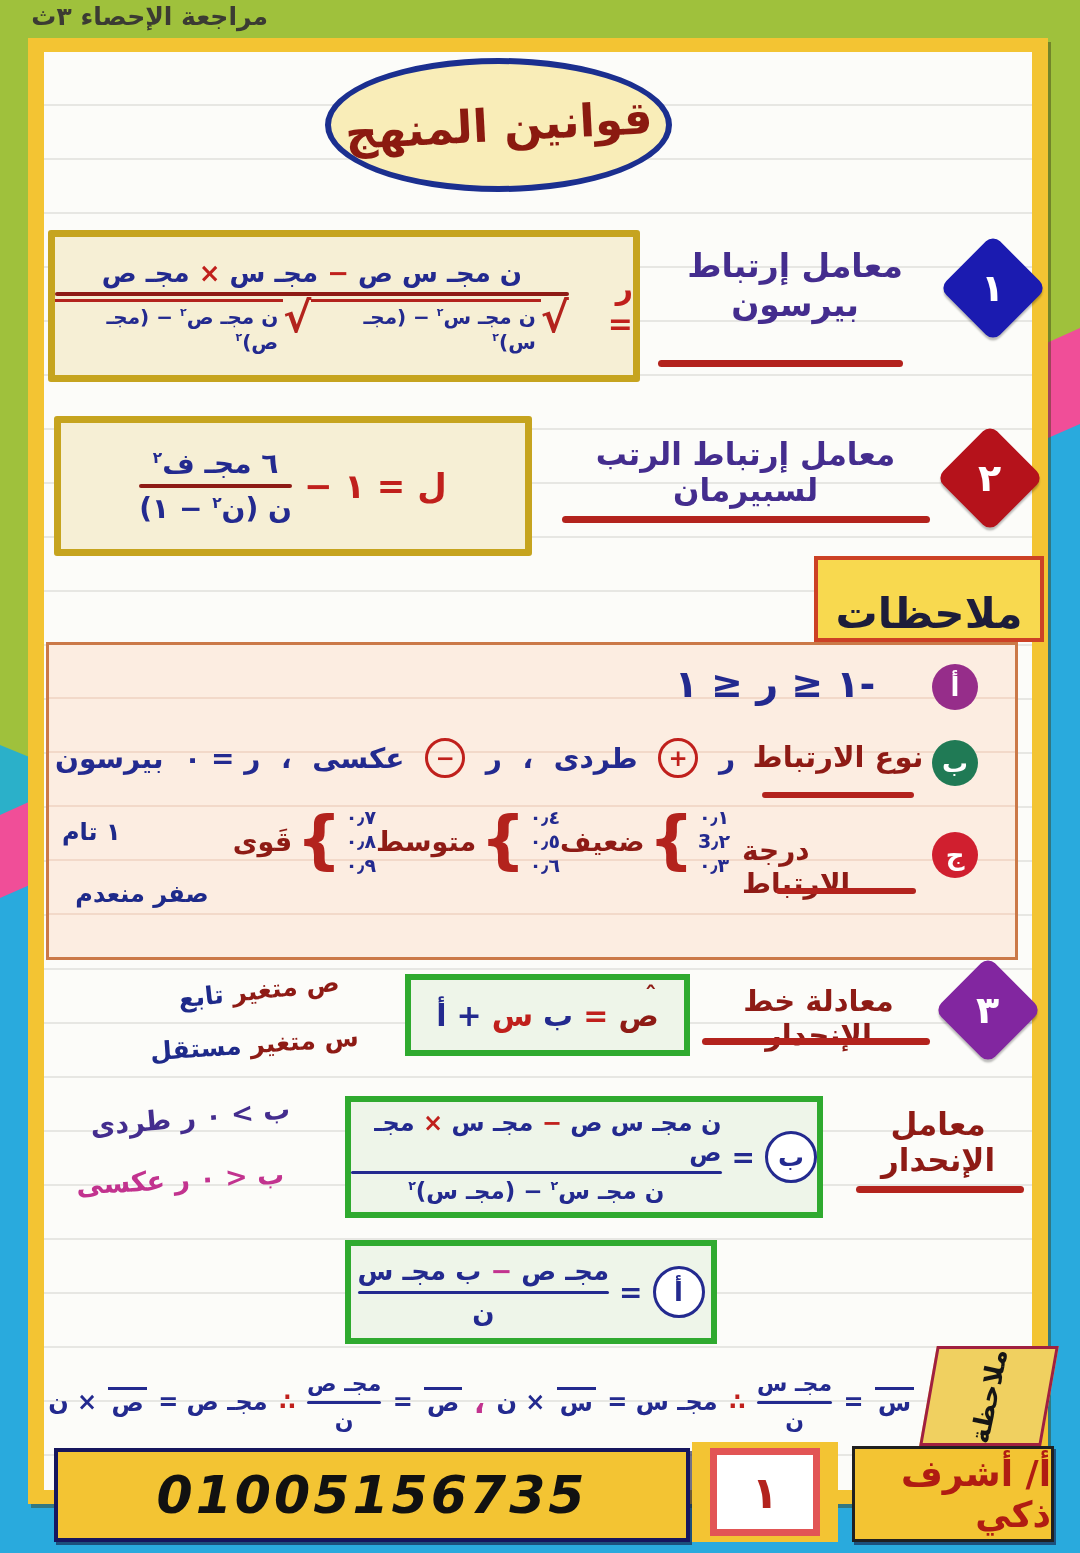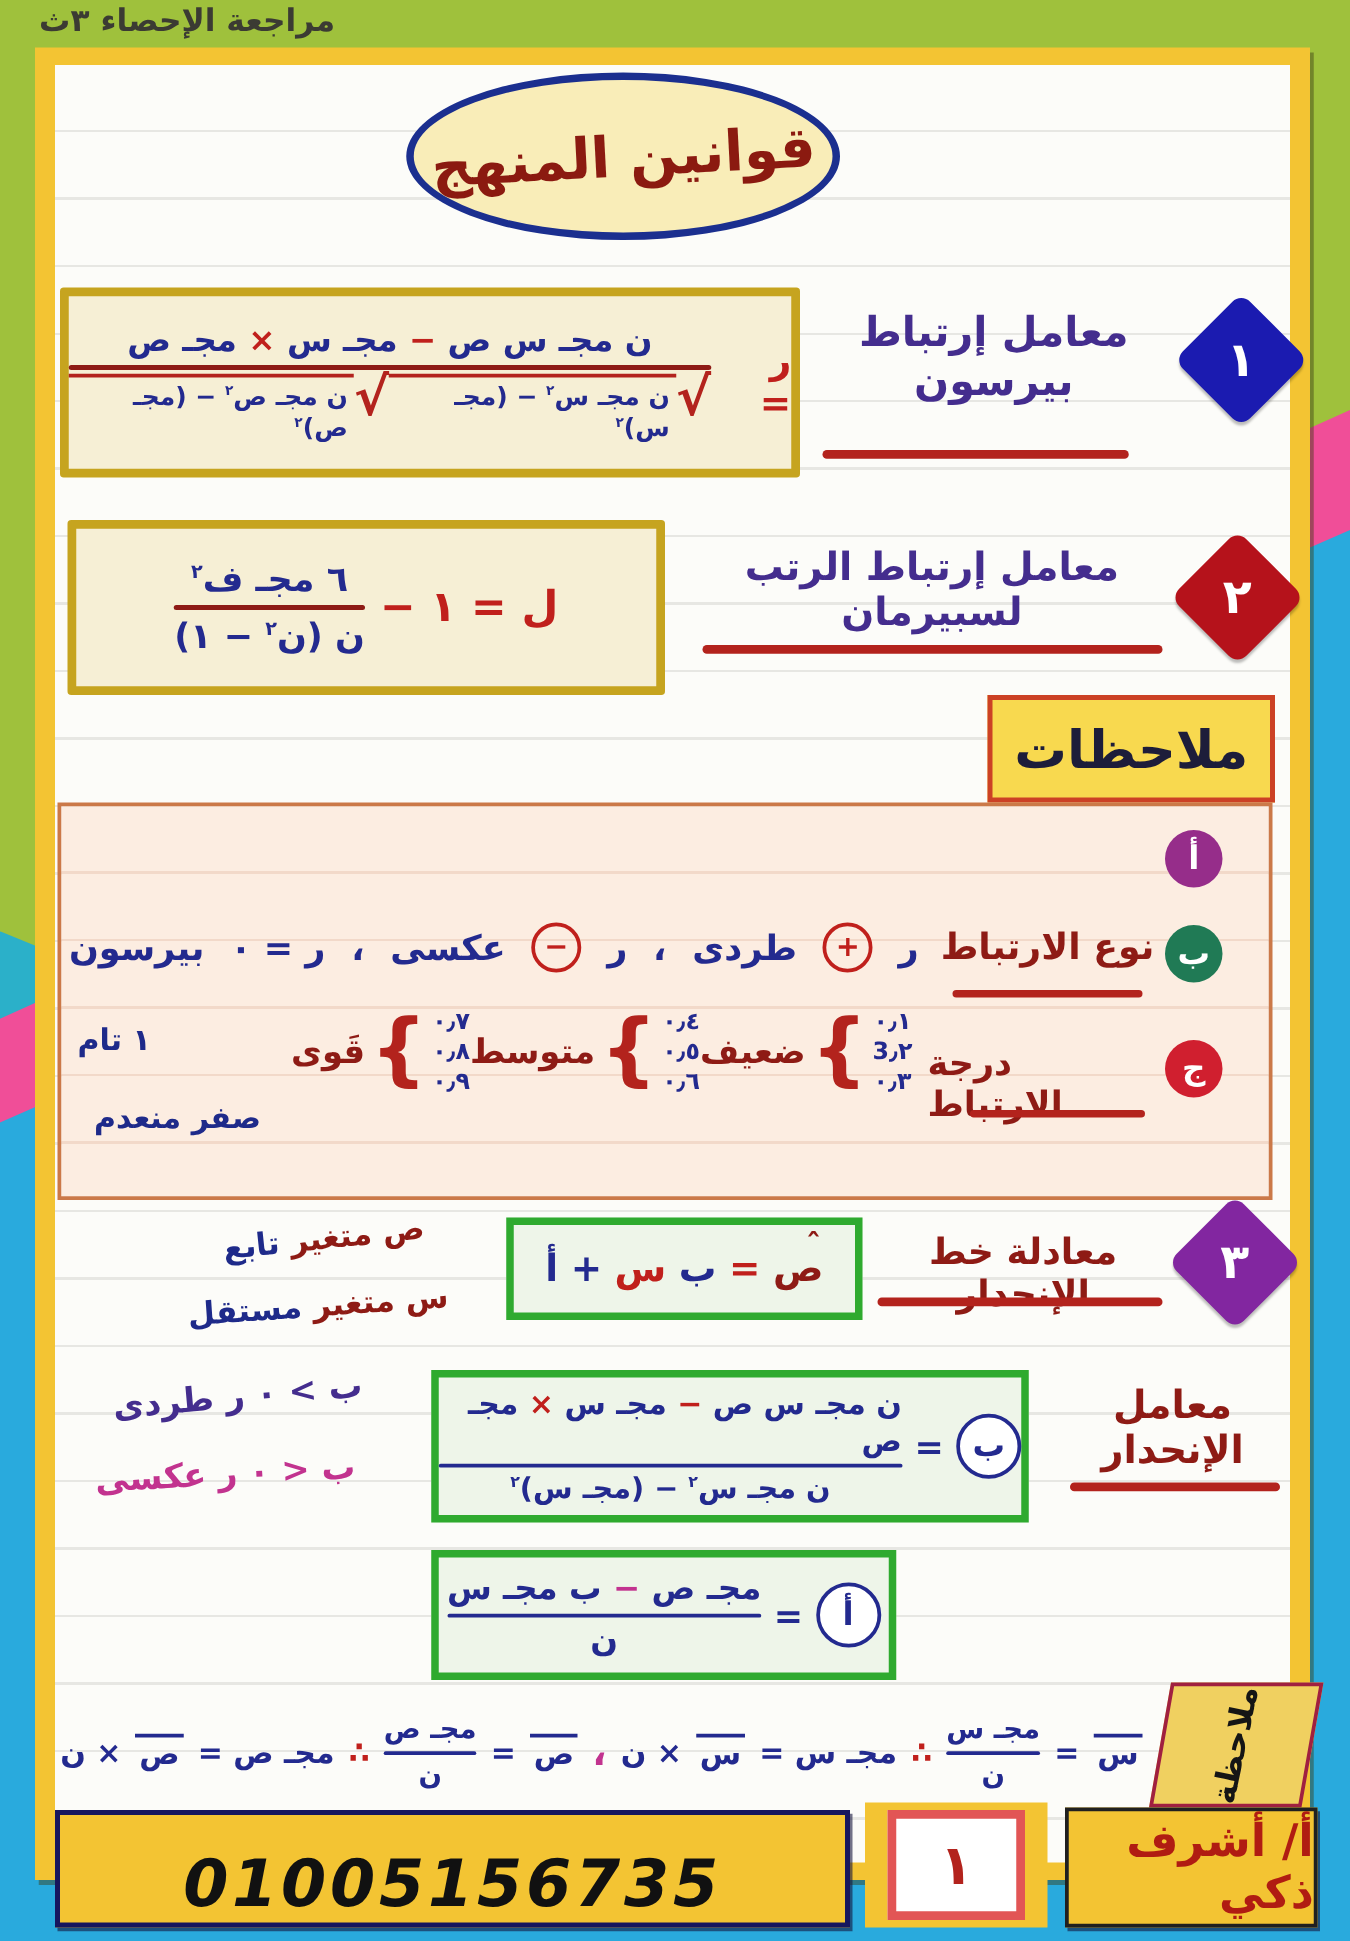--- a/index.html
+++ b/index.html
@@ -49,22 +49,22 @@
   .sqrts{font-size:42px;line-height:.9;color:#b3231d;font-weight:bold;}
   .rad{border-top:3px solid #b3231d;padding:3px 5px 0 5px;}
   .badge{position:absolute;width:46px;height:46px;border-radius:50%;color:#fff;
          display:flex;align-items:center;justify-content:center;font-size:26px;font-weight:bold;}
   .b-purple{background:#962d8a;} .b-green{background:#207a55;} .b-red{background:#d01f2f;}
   .cop{display:inline-flex;width:34px;height:34px;border:3px solid #c0201c;border-radius:50%;
        color:#c0201c;align-items:center;justify-content:center;font-size:23px;font-weight:bold;}
   .cvar{display:inline-flex;width:46px;height:46px;border:3px solid #232a8f;border-radius:50%;
         color:#232a8f;align-items:center;justify-content:center;font-size:26px;font-weight:bold;
         background:#fff;flex:0 0 auto;}
-  .notes-title{position:absolute;left:790px;top:556px;width:222px;height:78px;
-               background:#f8d94f;border:4px solid #cc4125;display:flex;align-items:center;
+  .notes-title{position:absolute;left:814px;top:556px;width:222px;height:78px;
+               background:#f8d94f;border:4px solid #cc4125;display:flex;align-items:flex-end;
                justify-content:center;color:#1d1d3a;font-size:42px;font-weight:bold;}
   .notes-panel{position:absolute;left:46px;top:642px;width:966px;height:312px;
                background:repeating-linear-gradient(to bottom,#fcede1 0 52px,#f2d9c9 52px 54px);
                border:3px solid #cb7948;}
   .brace{font-size:64px;line-height:.9;color:#b3231d;font-weight:bold;}
   .vcol{display:flex;flex-direction:column;gap:2px;font-size:19px;font-weight:bold;color:#232a8f;
         text-align:center;}
   .grp{display:flex;align-items:center;gap:4px;direction:ltr;}
   .hatwrap{position:relative;display:inline-block;}
   .hatmark{position:absolute;top:-16px;right:2px;font-size:24px;color:#8e1b15;font-weight:bold;}
@@ -162,20 +162,21 @@
     </span>
   </div>
 
   <div class="notes-title">
     <span>ملاحظات</span>
   </div>
 
   <div class="notes-panel"></div>
 
   <div class="badge b-purple" style="left:932px;top:664px;">أ</div>
+  <div class="abs navy bold" style="left:640px;top:662px;width:270px;font-size:38px;text-align:center;direction:rtl;">-١ ≤ ر ≤ ١</div>
 
   <div class="badge b-green" style="left:932px;top:740px;">ب</div>
   <div class="abs darkred bold" style="left:748px;top:740px;width:180px;font-size:29px;text-align:center;direction:rtl;">نوع الارتباط</div>
   <div class="redbar" style="left:762px;top:792px;width:152px;height:6px;"></div>
   <div class="abs navy bold" style="left:55px;top:738px;width:680px;font-size:28px;direction:rtl;display:flex;align-items:center;gap:13px;justify-content:space-between;">
     <span>ر</span>
     <span class="cop">+</span>
     <span>طردى</span>
     <span>،</span>
     <span>ر</span>
@@ -311,21 +312,21 @@
       <span>مجـ ص</span>
       <span class="fline navyline"></span>
       <span>ن</span>
     </span>
     <span class="red">∴</span>
     <span>مجـ ص =</span>
     <span class="bar">ص</span>
     <span>× ن</span>
   </div>
 
-  <div class="ftr-box" style="left:44px;top:1448px;width:628px;height:86px;border:4px solid #16165e;align-items:flex-end;">
+  <div class="ftr-box" style="left:54px;top:1448px;width:628px;height:86px;border:4px solid #16165e;">
     <span style="font-size:52px;font-weight:bold;font-style:italic;color:#111;letter-spacing:3px;direction:ltr;">01005156735</span>
   </div>
   <div class="pagebox">
     <span class="inner">١</span>
   </div>
   <div class="ftr-box" style="left:852px;top:1446px;width:196px;height:90px;border:3px solid #202020;">
     <span style="font-size:36px;font-weight:bold;color:#b01c12;direction:rtl;">أ/ أشرف ذكي</span>
   </div>
 </div>
 

